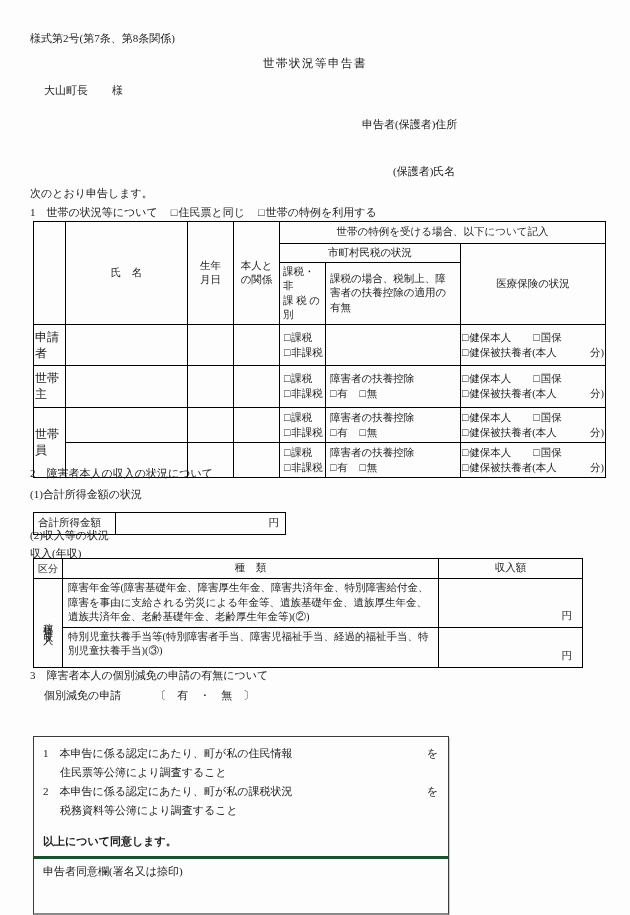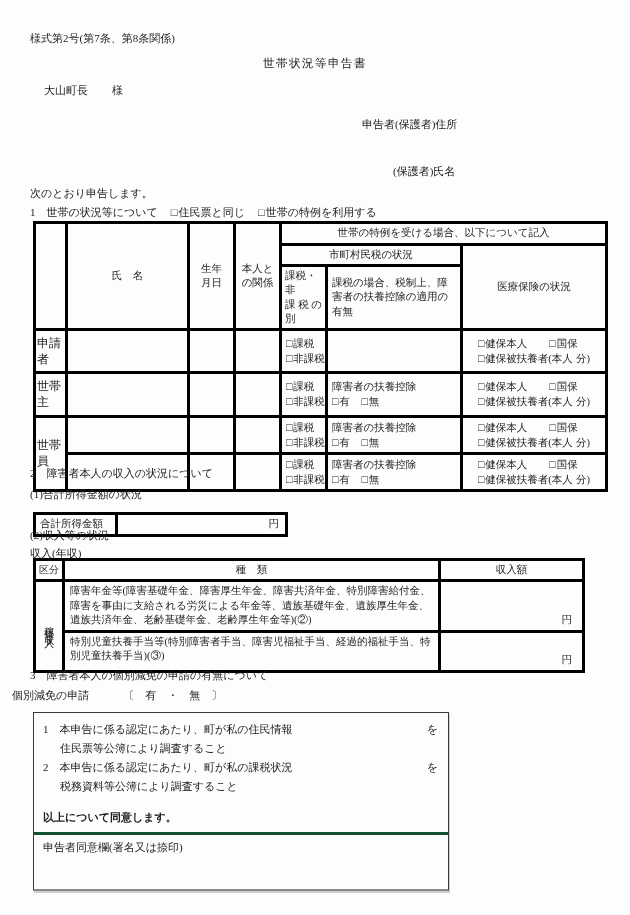--- a/index.html
+++ b/index.html
@@ -13,37 +13,38 @@
   .title{letter-spacing:1.5px;font-size:11.5px;}
   .decl-line{height:18px;}
   .decl-indent{padding-left:31px;margin-top:29px;}
   .ymd span{display:inline-block;}
   .ml46{margin-left:46px;} .ml28{margin-left:28px;}
   .gap24{display:inline-block;margin-right:24px;}
   .s1head{display:flex;gap:13px;align-items:baseline;}
   .cb{white-space:nowrap;}
   .cbx{display:inline-block;margin-right:1px;}
   table{border-collapse:collapse;table-layout:fixed;}
-  td{border:3px solid #000000;padding:2px 4px;font-size:10.5px;vertical-align:middle;overflow:hidden;}
+  td{border:1px solid #000000;padding:2px 4px;font-size:10.5px;vertical-align:middle;overflow:hidden;}
   .tc{text-align:center;}
   .prewrap{white-space:pre-line;}
   .rowlab{font-size:12px;text-align:left;padding:4px 1px;}
   .taxcell div{line-height:15px;white-space:nowrap;}
   .depcell div{line-height:15px;white-space:nowrap;}
-  .inscell{padding:2px 15px;}
+  .inscell{padding:2px 1px;}
   .inscell .l1{display:flex;gap:22px;line-height:15px;white-space:nowrap;}
   .inscell .l2{display:flex;justify-content:space-between;line-height:15px;white-space:nowrap;}
   .vert{writing-mode:vertical-rl;text-orientation:upright;letter-spacing:3px;
         font-size:10px;text-align:center;padding:2px 0;}
   .typecell{line-height:14.5px;padding:2px 5px;vertical-align:top;}
   .amtcell{vertical-align:bottom;text-align:right;padding:2px 10px 3px 4px;}
   .unitcell{text-align:right;padding-right:6px;}
   .consent{
     border:1px solid #3a3a3a;border-bottom:2px solid #8a8a8a;background:#fdfdfd;
     box-shadow:1px 2px 0 rgba(150,150,150,.45);
+    margin-top:24px;
   }
   .consent .inner{padding:7px 10px 0 9px;}
   .cline{display:flex;justify-content:space-between;line-height:19px;}
   .cindent{padding-left:17px;line-height:19px;}
   .agree{margin-top:12px;line-height:19px;font-weight:bold;}
   .sigsec{border-top:3px solid #14532d;margin-top:5px;height:49px;padding:5px 8px 0 9px;}
   .s3line{display:flex;gap:34px;align-items:baseline;}
 </style>
 </head>
 <body>
@@ -246,21 +247,21 @@
       <td class="amtcell"><span>円</span></td>
     </tr>
     <tr style="height:40px">
       <td class="typecell">特別児童扶養手当等(特別障害者手当、障害児福祉手当、経過的福祉手当、特別児童扶養手当)(③)</td>
       <td class="amtcell"><span>円</span></td>
     </tr>
   </tbody>
     </table>
 
   <div class="abs" style="left:30px;top:668px;">3　障害者本人の個別減免の申請の有無について</div>
-  <div class="abs s3line" style="left:12px;top:688px;">
+  <div class="abs s3line" style="left:44px;top:688px;">
     <span>個別減免の申請</span>
     <span>〔　有　・　無　〕</span>
   </div>
 
   <div class="abs consent" style="left:33px;top:712px;width:414px;">
     <div class="inner">
       <div class="cline">
         <span>1　本申告に係る認定にあたり、町が私の住民情報</span>
         <span>を</span>
       </div>

